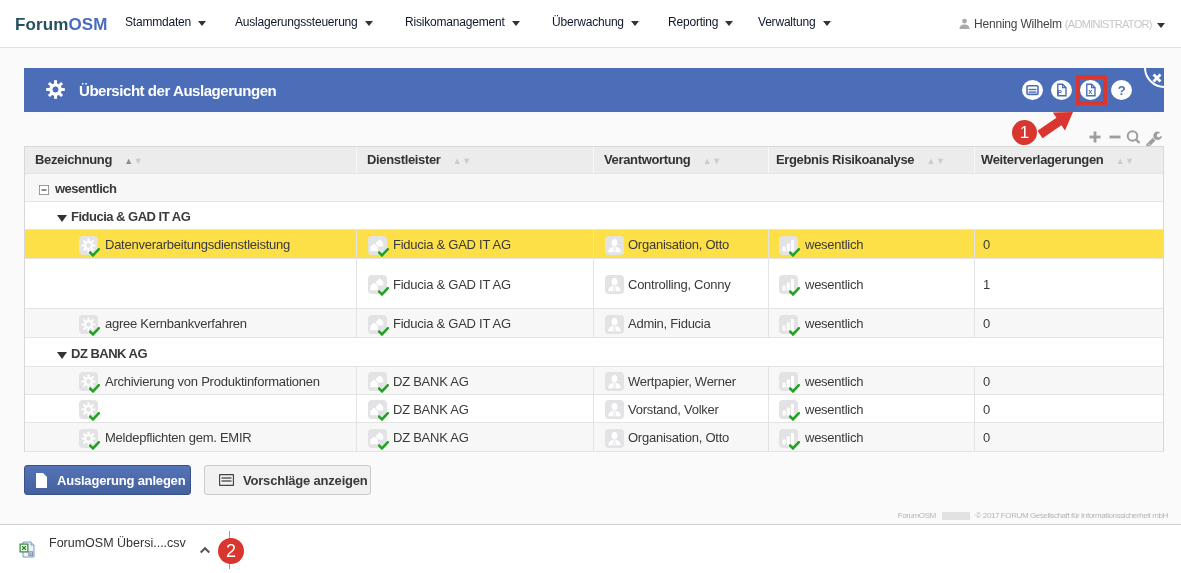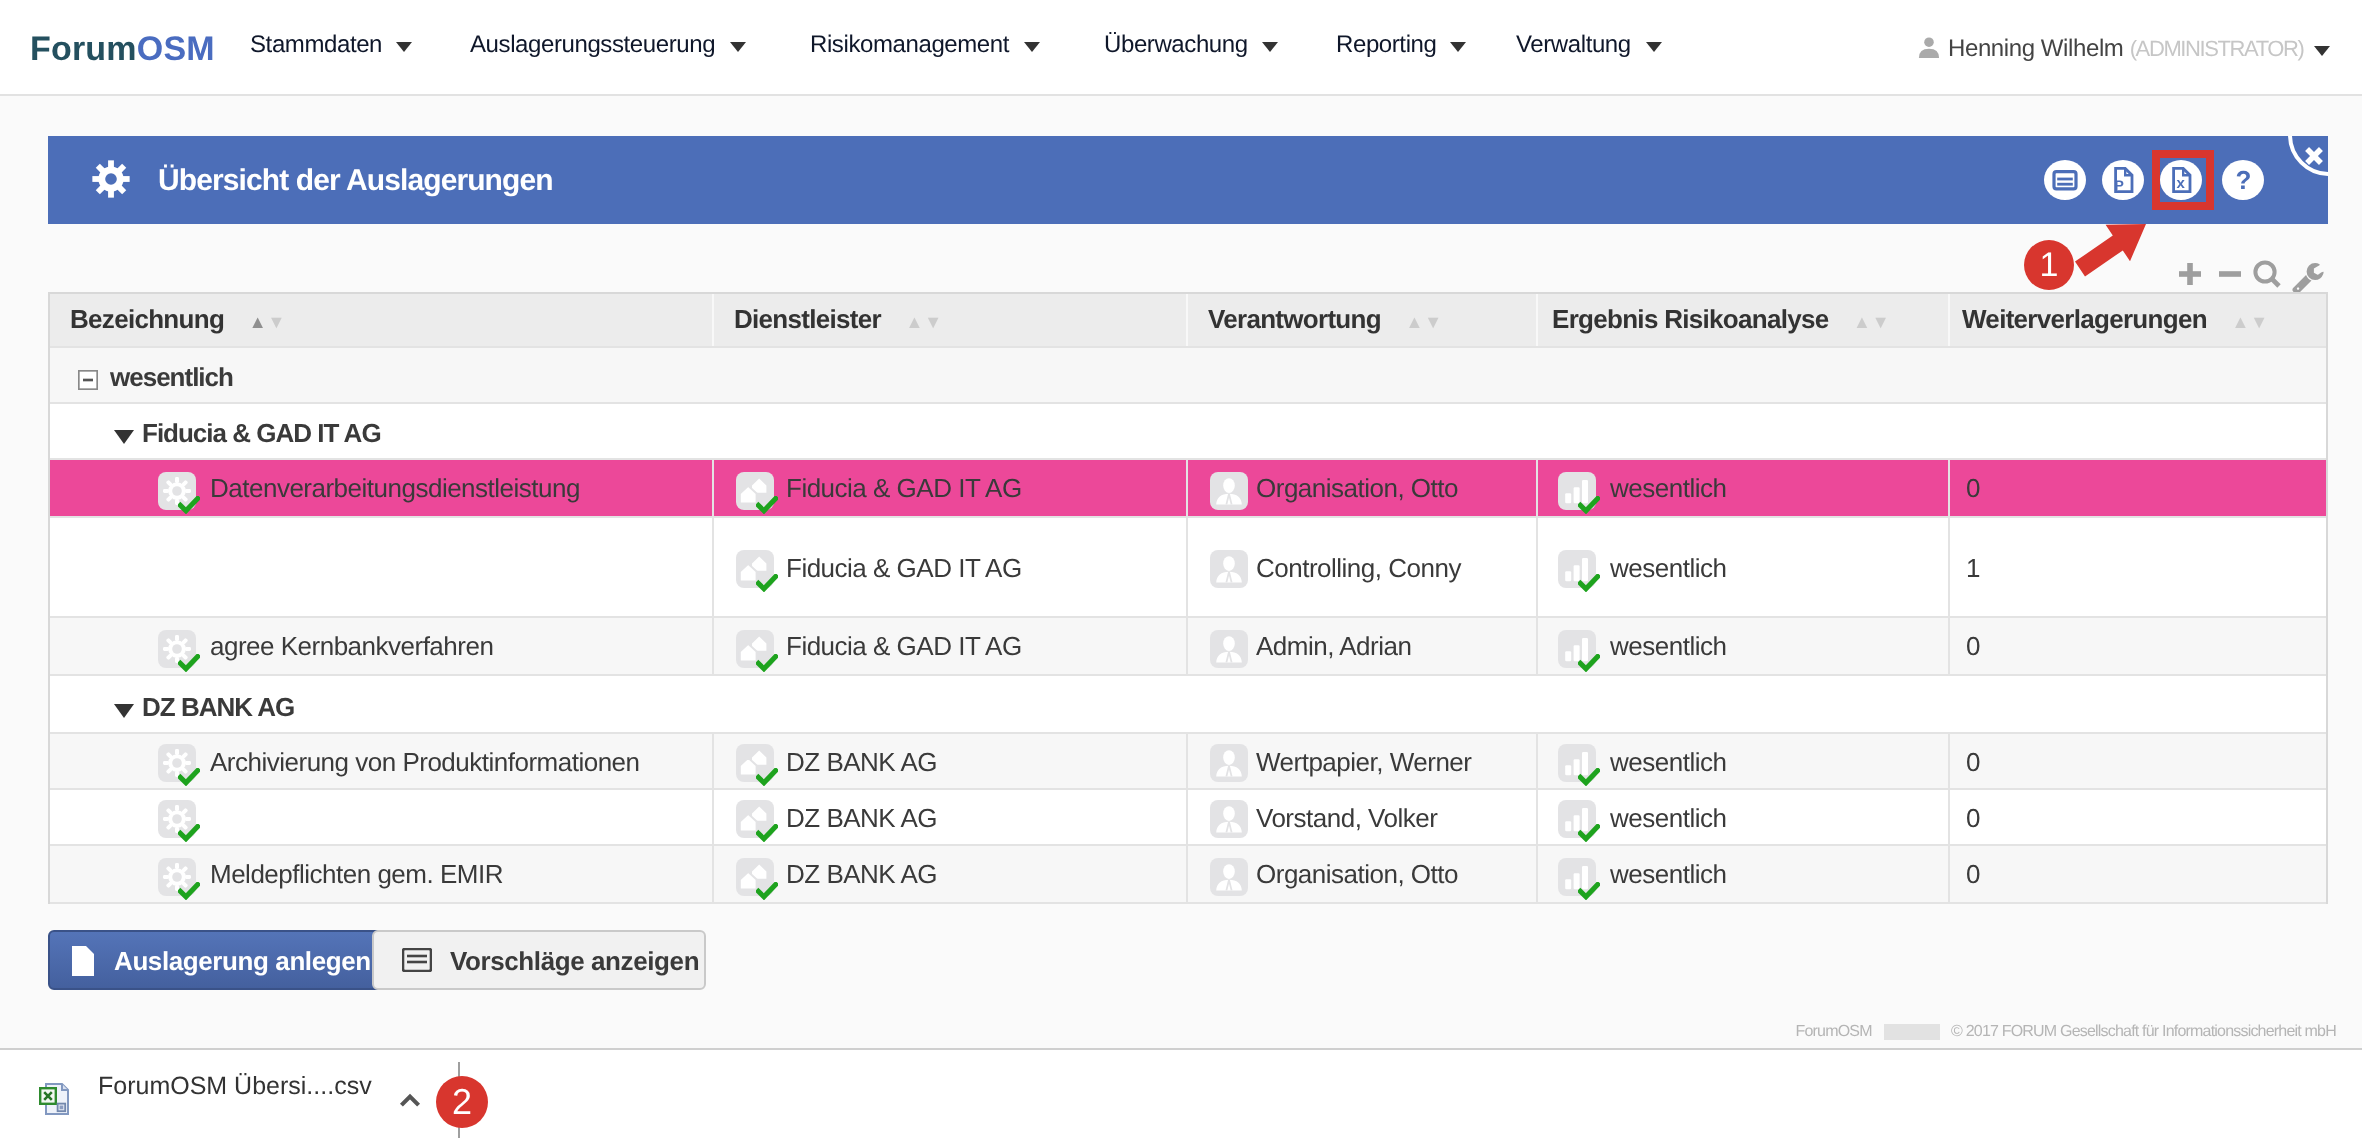--- a/index.html
+++ b/index.html
@@ -45,21 +45,21 @@
   .ic { position:absolute; width:19px; height:19px; background:#e3e3e5; border-radius:4px; top:50%; margin-top:-8.5px; }
   .ic svg.g { position:absolute; left:0; top:0; }
   .ck { position:absolute; left:10px; top:12px; }
   .num { position:absolute; left:8px; top:50%; transform:translateY(-50%); }
   .t1 { left:54px; } .tx1 { left:80px; }
   .t2 { left:11px; } .tx2 { left:36px; }
 
   
   .btn { position:absolute; top:465px; height:30px; border-radius:3px; font-size:13px; letter-spacing:-0.2px; font-weight:bold; display:flex; align-items:center; white-space:nowrap; }
   .btnblue { left:24px; width:167px; background:linear-gradient(#5474b8,#44609e); border:1px solid #3a5288; color:#fff; }
-  .btngrey { left:186px; width:167px; background:#f1f1f1; border:1px solid #c9c9c9; color:#3a3a3a; }
+  .btngrey { left:204px; width:167px; background:#f1f1f1; border:1px solid #c9c9c9; color:#3a3a3a; }
 
   
   .footer { position:absolute; top:511px; right:13px; font-size:8px; letter-spacing:-0.4px; color:#b5b5b5; }
   .redact { display:inline-block; width:28px; height:8px; background:#e2e2e2; margin:0 4px; vertical-align:middle; }
 
   
   .dlbar { position:absolute; left:0; top:524px; width:1181px; height:49px; background:#fff; border-top:1px solid #cfcfcf; }
   .dltext { position:absolute; left:49px; top:11px; font-size:12.5px; color:#333; }
   .dlsep { position:absolute; left:229px; top:6px; height:38px; width:1px; background:#9f9f9f; }
   .ann2 { position:absolute; left:218px; top:538px; width:26px; height:26px; border-radius:50%; background:#d8362e; color:#fff; font-size:18px; text-align:center; line-height:26px; }
@@ -217,21 +217,21 @@
         <line x1="3" y1="6" x2="9" y2="6" stroke="#555" stroke-width="1.6"></line>
       </svg>
     <span style="position:absolute; left:30px; top:7px;">wesentlich</span>
   </div>
 
   <div class="trow grow" style="height:28px; background:#fff;">
     <span style="position:absolute; left:32px; top:13px; width:0; height:0; border-left:5.5px solid transparent; border-right:5.5px solid transparent; border-top:7px solid #333;"></span>
     <span style="position:absolute; left:46px; top:7px;">Fiducia &amp; GAD IT AG</span>
   </div>
 
-  <div class="trow" style="height:29px; background:#ec4899;">
+  <div class="trow" style="height:29px; background:#fde047;">
     <div class="cell c1">
       <span class="ic t1">
           <svg class="g" width="19" height="19">
             <use href="#i-gear"></use>
           </svg>
           <svg class="ck" width="11" height="9">
             <use href="#i-check"></use>
           </svg>
         </span>
       <span class="celltext tx1">Datenverarbeitungsdienstleistung</span>
@@ -329,21 +329,21 @@
           </svg>
         </span>
         <span class="celltext tx2">Fiducia &amp; GAD IT AG</span>
       </div>
     <div class="cell c3">
         <span class="ic t2">
           <svg class="g" width="19" height="19">
             <use href="#i-person"></use>
           </svg>
         </span>
-        <span class="celltext" style="left:34px;">Admin, Adrian</span>
+        <span class="celltext" style="left:34px;">Admin, Fiducia</span>
       </div>
     <div class="cell c4">
         <span class="ic" style="left:10px;">
           <svg class="g" width="19" height="19">
             <use href="#i-chart"></use>
           </svg>
           <svg class="ck" width="11" height="9">
             <use href="#i-check"></use>
           </svg>
         </span>

